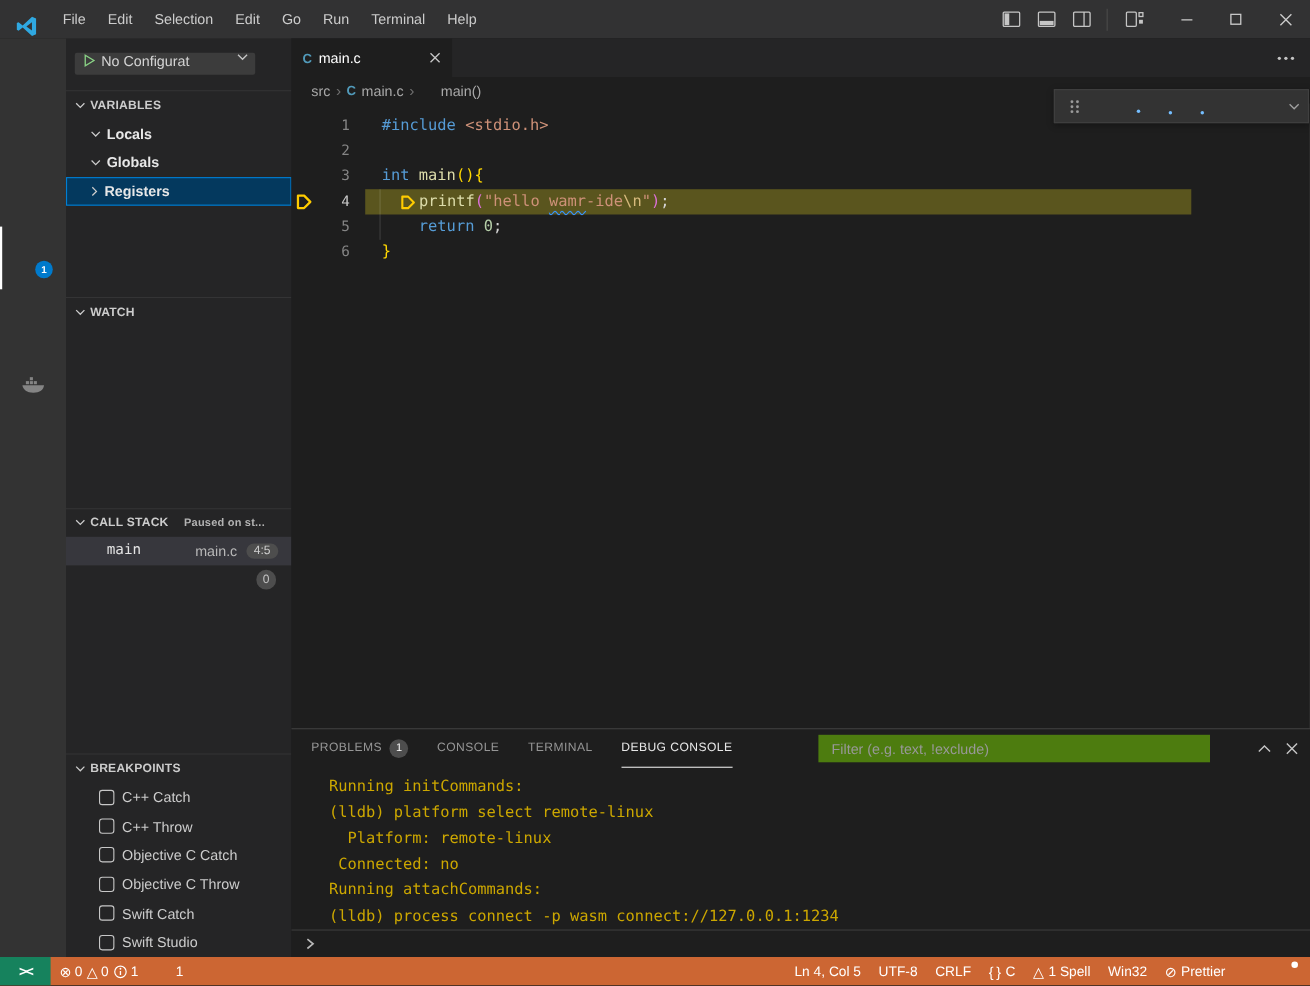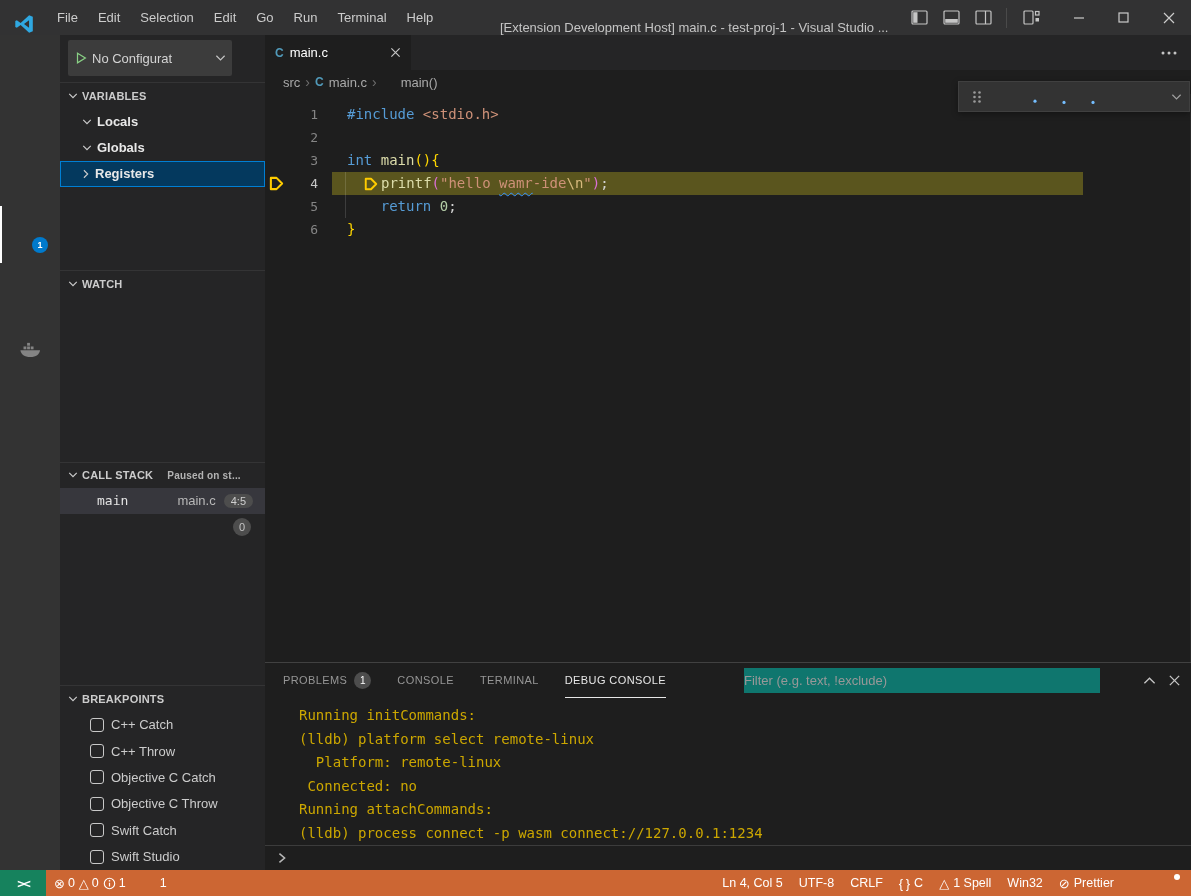--- a/index.html
+++ b/index.html
@@ -27,21 +27,21 @@
   .activitybar{width:60px;background:#333333;display:flex;flex-direction:column;align-items:stretch}
   .ab-item{height:57px;display:flex;align-items:center;justify-content:center;color:#848484;position:relative}
   .ab-item.active{color:#ffffff;border-left:2px solid #ffffff}
   .ab-badge{position:absolute;right:12px;bottom:10px;background:#007acc;color:#fff;font-size:9px;
     width:16px;height:16px;border-radius:50%;display:flex;align-items:center;justify-content:center;font-weight:bold}
   .ab-spacer{flex:1}
 
   
   .sidebar{width:205px;background:#252526;font-size:13px;display:flex;flex-direction:column;overflow:hidden}
   .run-bar{height:48px;display:flex;align-items:center;padding:0 8px;border-bottom:1px solid rgba(255,255,255,.07)}
-  .cfg-box{flex:1;height:36px;background:#3c3c3c;display:flex;align-items:center;padding:0 6px;border-radius:2px;color:#d4d4d4}
+  .cfg-box{flex:1;height:20px;background:#3c3c3c;display:flex;align-items:flex-start;padding:0 6px;border-radius:2px;color:#d4d4d4}
   .cfg-box .lbl{flex:1;white-space:nowrap;overflow:hidden;margin:0 4px;font-size:13px}
   .sec-head{height:26px;display:flex;align-items:center;font-size:11px;font-weight:bold;color:#cccccc;
     padding:0 8px;border-top:1px solid rgba(255,255,255,.07);letter-spacing:.2px}
   .sec-head .chev{margin-right:4px}
   .tree-row{height:26px;display:flex;align-items:center;padding-left:22px;font-weight:bold;color:#e8e8e8}
   .tree-row .chev{margin-right:5px}
   .tree-row.selected{background:#04395e;outline:1px solid #007fd4;outline-offset:-1px}
   .desc{font-size:10px;font-weight:bold;color:#b3b3b3;margin-left:14px;letter-spacing:.2px}
   .stack-row{height:26px;display:flex;align-items:center;background:#37373d;padding:0 12px 0 37px;font-weight:normal}
   .stack-row .fname{font-family:"DejaVu Sans Mono",monospace;color:#e4e4e4}
@@ -88,22 +88,22 @@
   .inline-arrow{width:34px;display:flex;justify-content:flex-end;padding-right:3px;flex:0 0 auto}
 
   
   .panel{height:208px;border-top:1px solid #414141;display:flex;flex-direction:column;background:#1e1e1e}
   .panel-top{height:35px;display:flex;align-items:center;padding:0 10px 0 18px}
   .ptab{font-size:11px;letter-spacing:.4px;color:#969696;margin-right:26px;height:35px;
     display:flex;align-items:center;gap:7px;border-bottom:1px solid transparent;cursor:default}
   .ptab.active{color:#e7e7e7;border-bottom-color:#e7e7e7}
   .pbadge{background:#4d4d4d;color:#ffffff;font-size:10px;width:17px;height:17px;border-radius:50%;
     display:flex;align-items:center;justify-content:center;letter-spacing:0}
-  .filter{margin-left:auto;width:356px;height:25px;background:#0f766e;border:none;color:#cccccc;
-    font-size:13px;padding:0 0;outline:none;font-family:"Liberation Sans",sans-serif}
+  .filter{margin-left:auto;width:356px;height:25px;background:#4d7c0f;border:none;color:#cccccc;
+    font-size:13px;padding:0 12px;outline:none;font-family:"Liberation Sans",sans-serif}
   .filter::placeholder{color:#989898}
   .panel-acts{display:flex;align-items:center;gap:12px;margin-left:14px;color:#c5c5c5}
   .console{flex:1;padding:6px 0 0 34px;font-family:"DejaVu Sans Mono",monospace;font-size:14px;
     line-height:23.5px;color:#cca700;overflow:hidden}
   .console div{white-space:pre}
   .repl{height:25px;border-top:1px solid #3c3c3c;display:flex;align-items:center;padding-left:12px;color:#c5c5c5}
 
   
   .statusbar{height:26px;background:#cc6633;display:flex;align-items:center;color:#ffffff;font-size:12.5px}
   .sb-remote{width:46px;height:26px;background:#16825d;display:flex;align-items:center;justify-content:center;
@@ -127,21 +127,20 @@
   <div class="menubar">
     <span class="mi">File</span>
     <span class="mi">Edit</span>
     <span class="mi">Selection</span>
     <span class="mi">Edit</span>
     <span class="mi">Go</span>
     <span class="mi">Run</span>
     <span class="mi">Terminal</span>
     <span class="mi">Help</span>
   </div>
-  <span class="wintitle">[Extension Development Host] main.c - test-proj-1 - Visual Studio ...</span>
   <div class="tb-right">
     <div class="layout-icons">
       <span class="ic">
         <svg width="17" height="15" viewBox="0 0 17 15">
             <rect x="1" y="1" width="15" height="13" rx="1" stroke="#c5c5c5" stroke-width="1.2"></rect>
             <rect x="2.2" y="2.2" width="4.3" height="10.6" fill="#c5c5c5" stroke="none"></rect>
           </svg>
       </span>
       <span class="ic">
         <svg width="17" height="15" viewBox="0 0 17 15">

